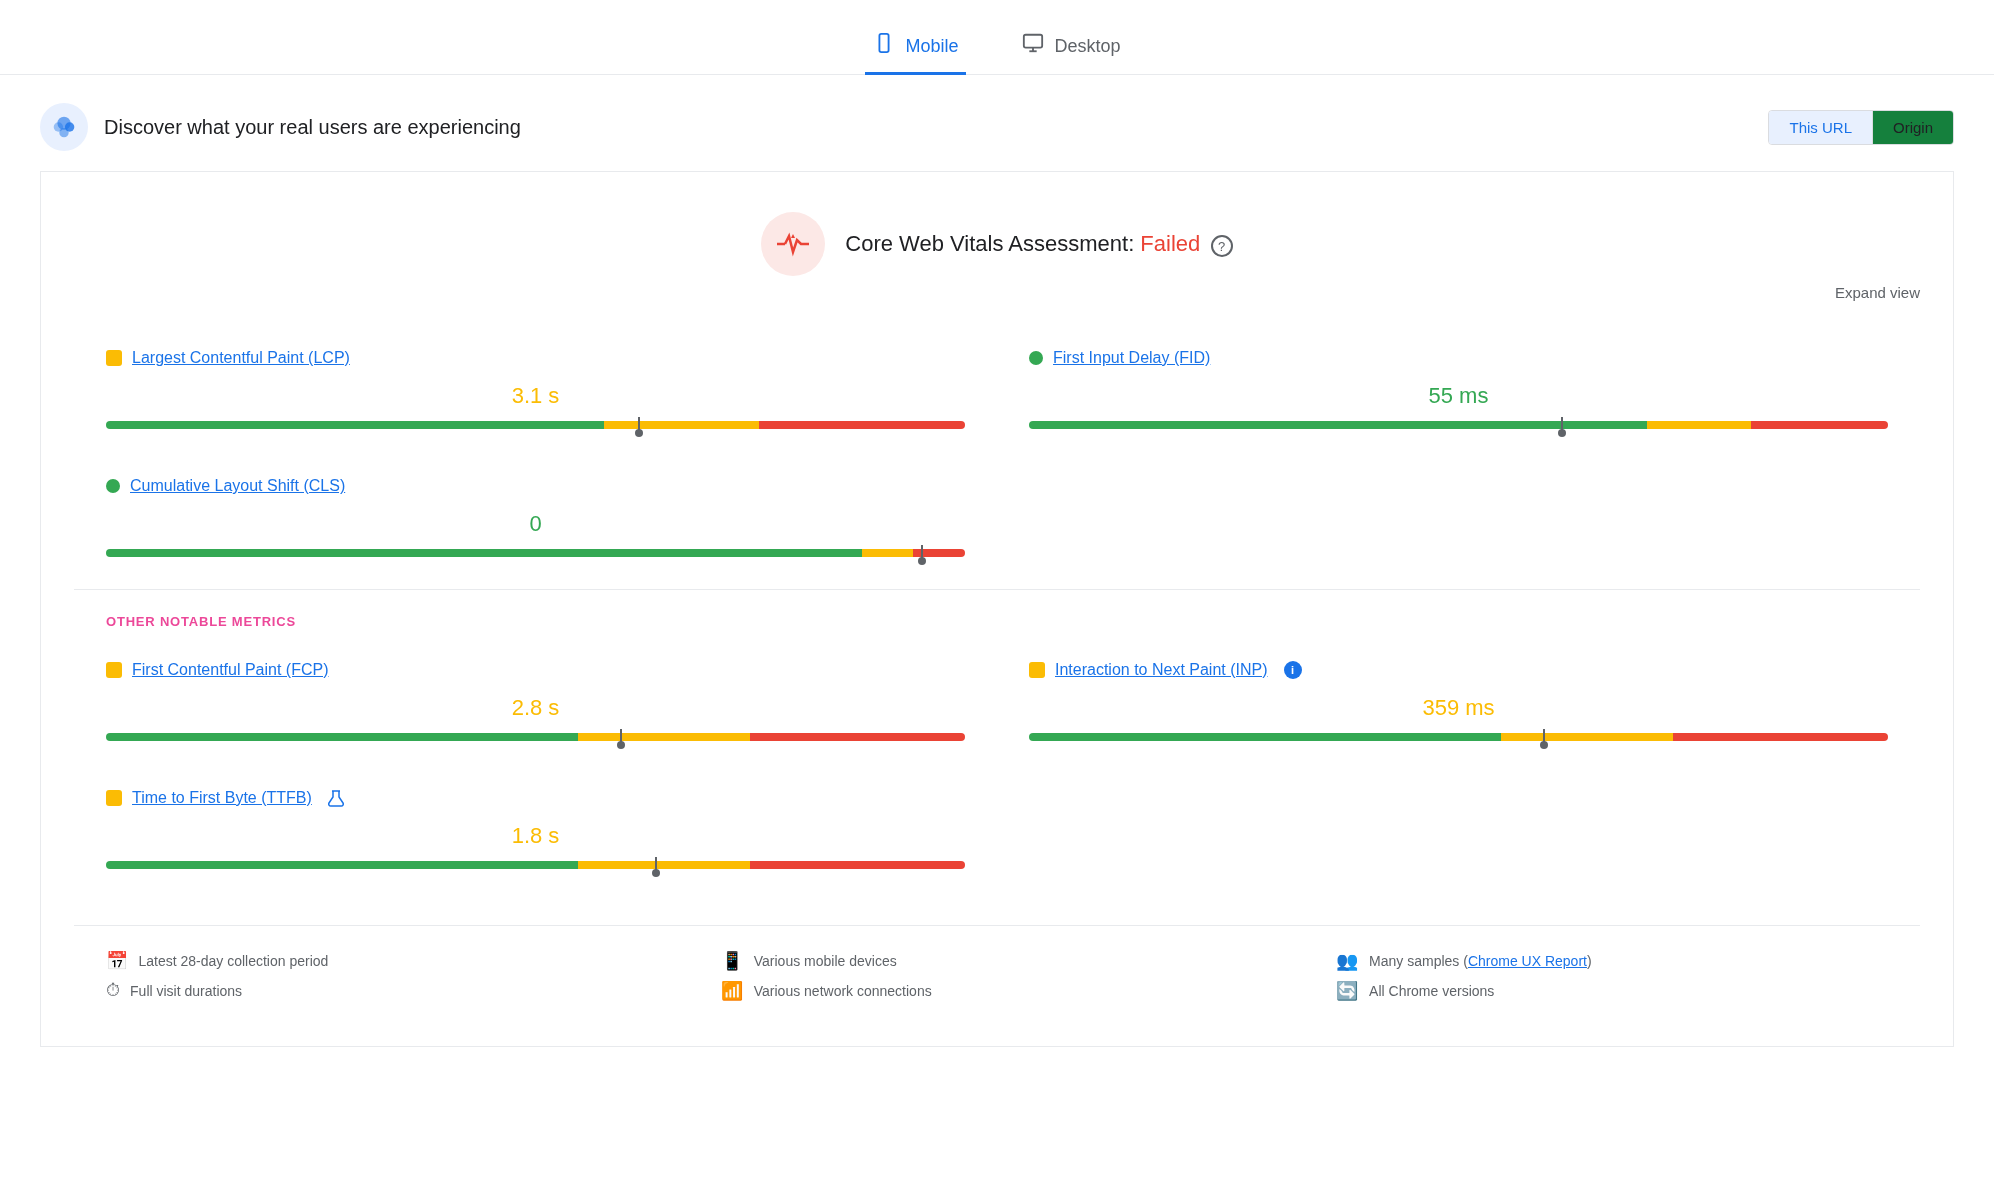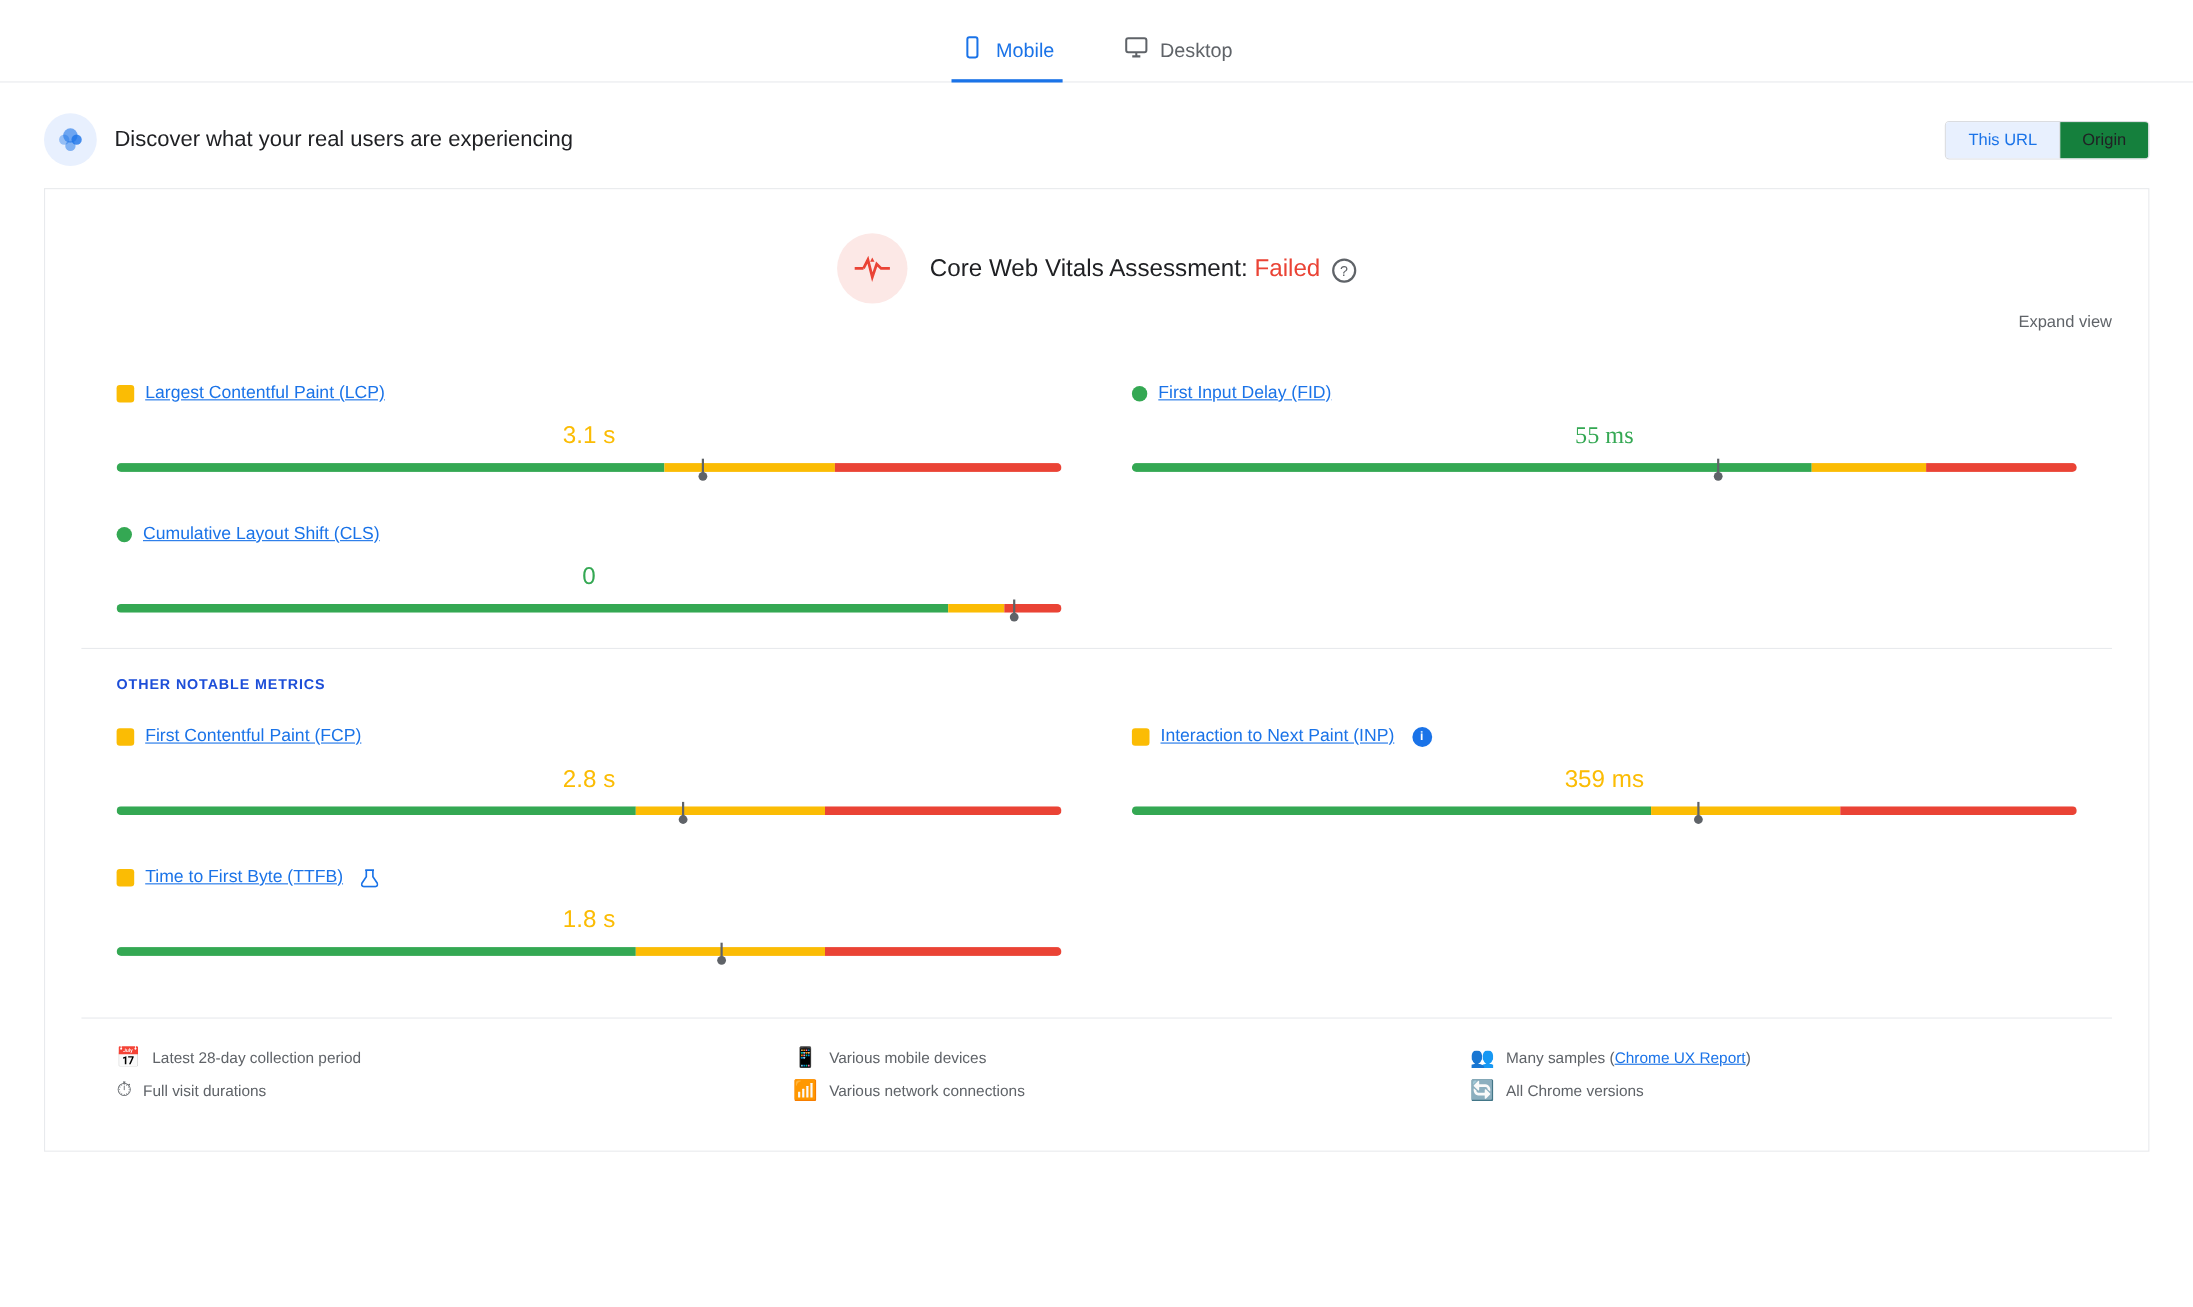--- a/index.html
+++ b/index.html
@@ -217,21 +217,21 @@
 
     
     .section-divider {
       border: none;
       border-top: 1px solid #e8eaed;
       margin: 8px 0 24px 0;
     }
     .other-metrics-label {
       font-size: 13px;
       font-weight: 600;
-      color: #1d4ed8;
+      color: #ec4899;
       letter-spacing: 0.8px;
       padding: 0 32px;
       margin-bottom: 8px;
     }
 
     
     .card-footer {
       margin-top: 32px;
       padding-top: 20px;
       border-top: 1px solid #e8eaed;
@@ -361,21 +361,21 @@
         <div class="progress-marker" style="left:62%;"></div>
       </div>
     </div>
 
     <div class="metric-item">
       <div class="metric-label-row">
         <span class="metric-dot green" style="width:14px;height:14px;border-radius:50%;background:#34a853;display:inline-block;"></span>
         <span class="metric-label">First Input Delay (FID)</span>
 
       </div>
-      <div class="metric-value" style="color:#34a853;font-family:Liberation Serif, serif;">55 ms</div>
+      <div class="metric-value" style="color:#34a853;">55 ms</div>
       <div class="progress-bar-container">
         <div class="progress-bar-track">
           <div class="pb-green" style="flex:72;"></div>
           <div class="pb-orange" style="flex:12;"></div>
           <div class="pb-red" style="flex:16;"></div>
         </div>
         <div class="progress-marker" style="left:62%;"></div>
       </div>
     </div>
 

